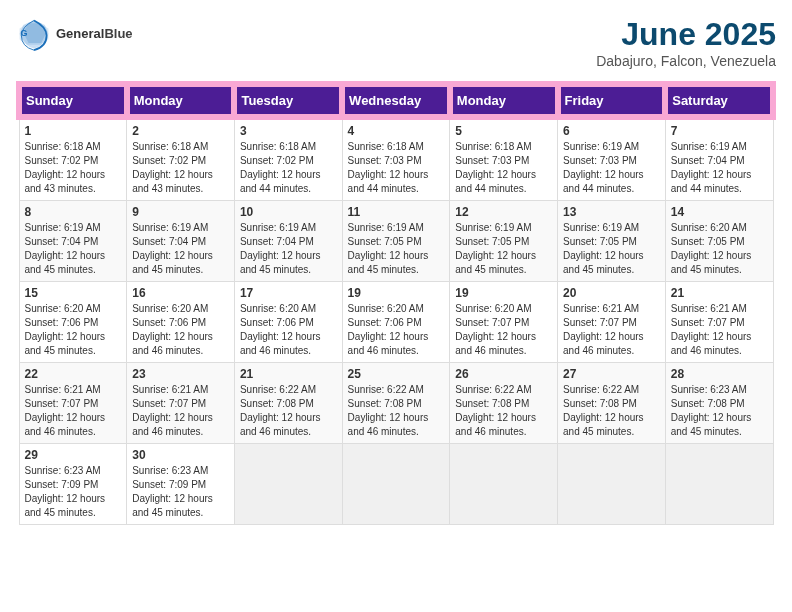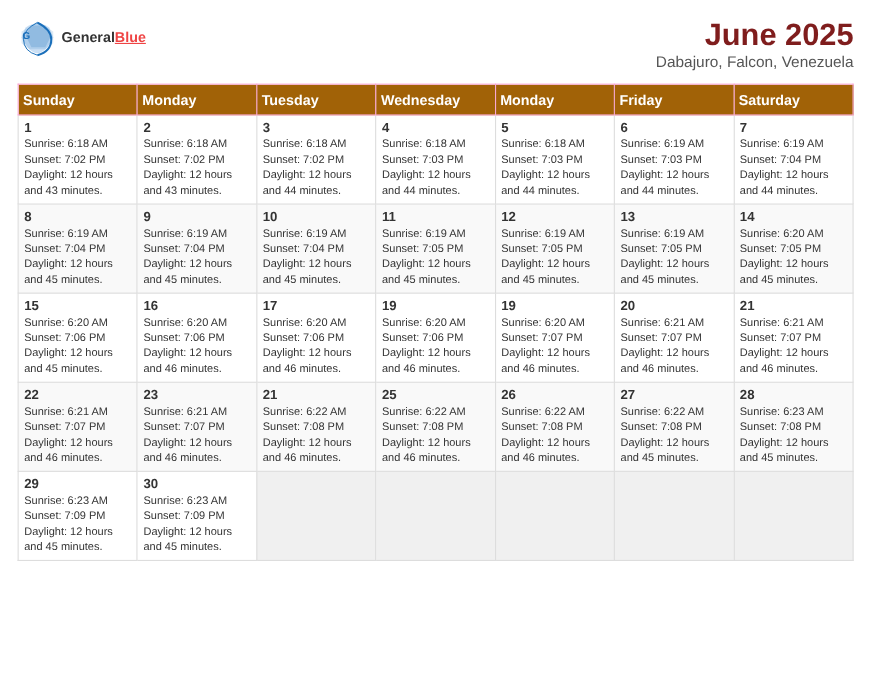--- a/index.html
+++ b/index.html
@@ -22,50 +22,50 @@
       gap: 4px;
     }
     .logo-text {
       display: flex;
       flex-direction: row;
       font-size: 13px;
       font-weight: bold;
       line-height: 1.1;
     }
     .logo-general { color: #333; }
-    .logo-blue { color: #ef4444; text-decoration: underline; }
+    .logo-blue { color: #404040; }
     .logo-icon {
       width: 36px;
       height: 36px;
     }
     .title-block {
       text-align: right;
     }
     .month-title {
-      font-size: 28px;
+      font-size: 32px;
       font-weight: bold;
-      color: #7f1d1d;
+      color: #0c4a6e;
     }
     .location {
       font-size: 14px;
       color: #555;
     }
     .calendar {
       width: 100%;
       border-collapse: collapse;
       border: 1px solid #ccc;
     }
     .calendar th {
-      background-color: #a16207;
+      background-color: #4c1d95;
       color: #fff;
       font-size: 13px;
       font-weight: bold;
       padding: 6px 4px;
       text-align: left;
-      border: 1px solid #f9a8d4;
+      border: 6px solid #f9a8d4;
     }
     .calendar td {
       vertical-align: top;
       padding: 4px 5px;
       font-size: 10px;
       color: #333;
       border: 1px solid #ddd;
       width: calc(100% / 7);
       min-height: 75px;
       background: #fff;

